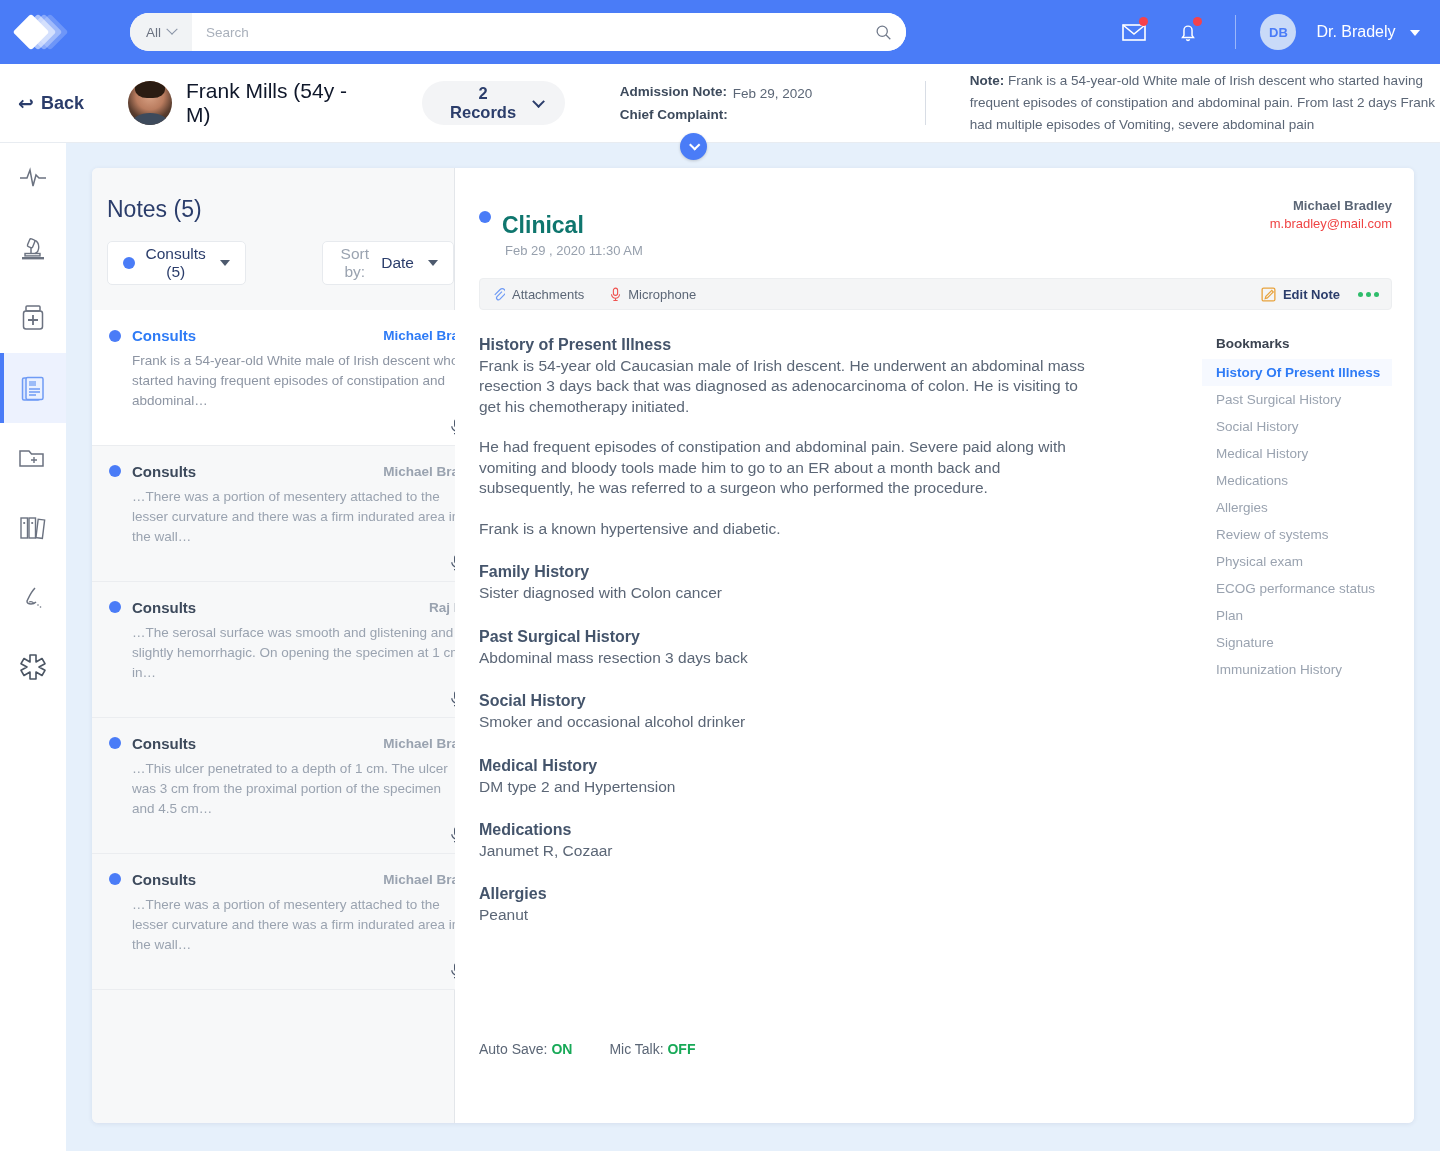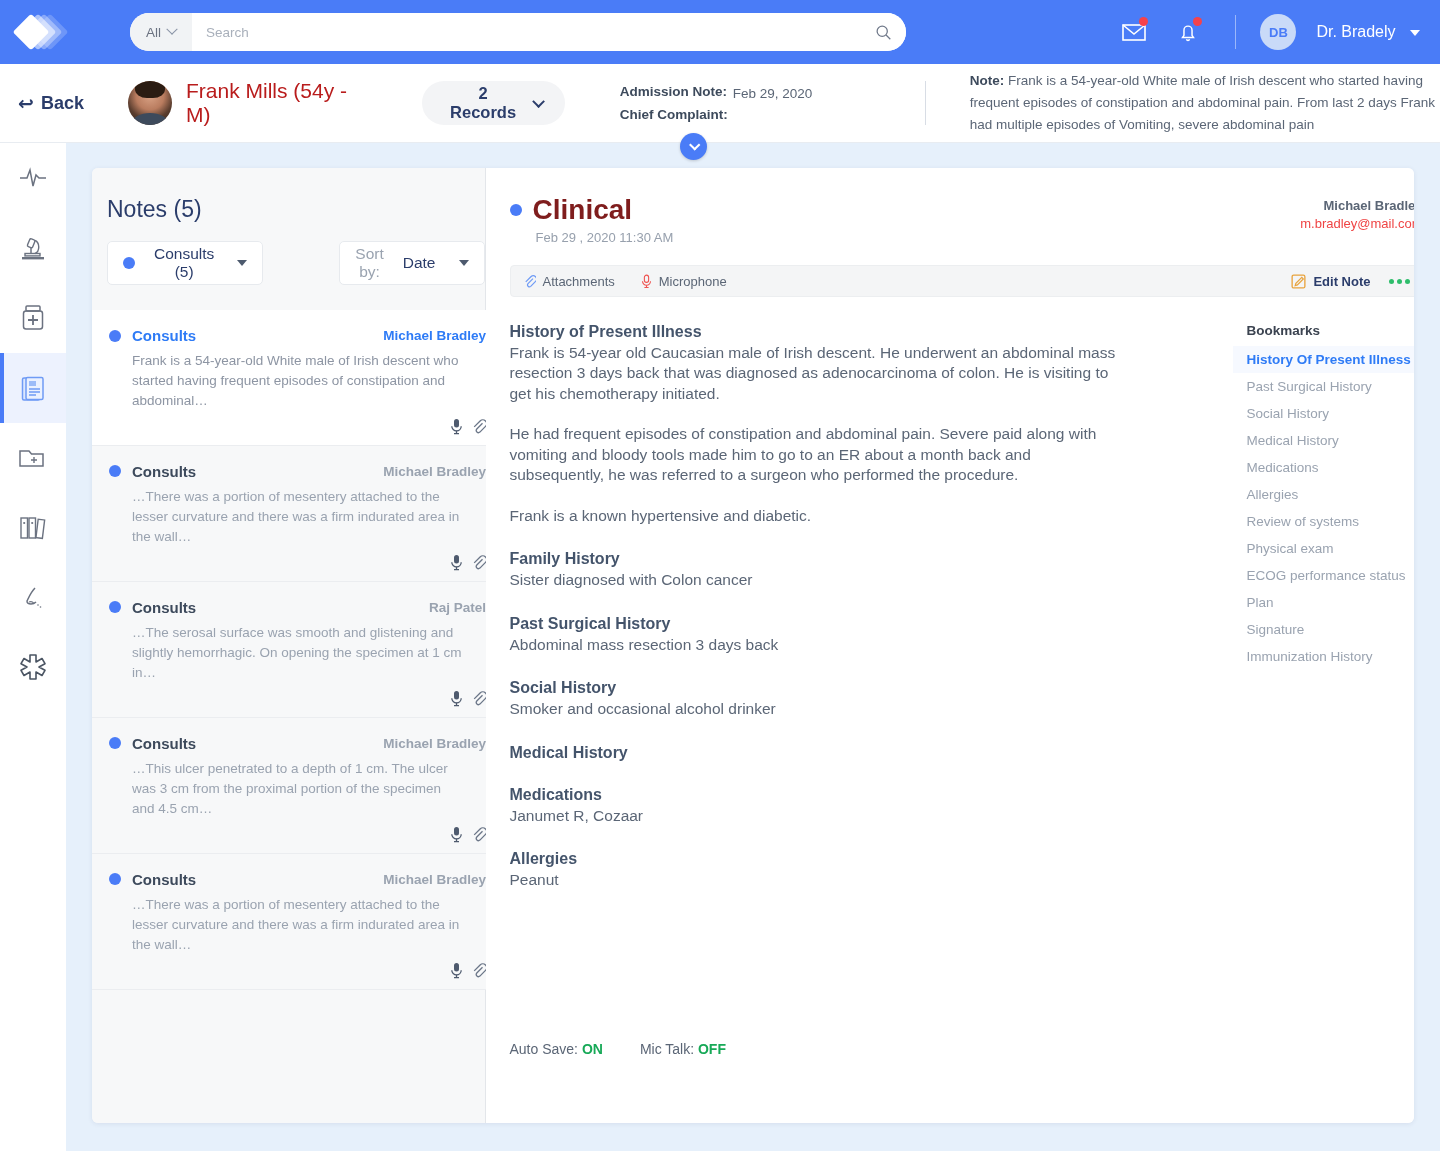--- a/index.html
+++ b/index.html
@@ -77,21 +77,21 @@
   .back-arrow { font-size:19px; line-height:1; }
   .pat-photo {
     width:44px; height:44px; border-radius:50%; margin-left:44px;
     background:radial-gradient(circle at 50% 34%, #d8a184 0%, #b97c5f 38%, #5a3d2e 64%, #2f2118 100%);
     position:relative; overflow:hidden; flex:none;
   }
   .pat-photo::before{content:"";position:absolute;left:7px;top:-5px;width:30px;height:22px;
     border-radius:50% 50% 40% 40%;background:#2b1c12;}
   .pat-photo::after{content:"";position:absolute;left:4px;bottom:-8px;width:36px;height:20px;
     border-radius:50% 50% 0 0;background:#3d4a5c;}
-  .pat-name { margin-left:14px; font-size:21px; color:#b91c1c; }
+  .pat-name { margin-left:14px; font-size:21px; color:#0f172a; }
   .records-btn {
     margin-left:56px; height:44px; padding:0 24px; border-radius:22px;
     background:#f3f4f6; border:0; display:flex; align-items:center; gap:12px;
     font-size:16.5px; font-weight:bold; color:#2b3d6b; cursor:pointer;
     font-family:inherit;
   }
   .chev-dark { display:inline-block; width:9px; height:9px;
     border-right:2px solid #2b3d6b; border-bottom:2px solid #2b3d6b;
     transform: rotate(45deg) translateY(-3px); }
 
@@ -131,21 +131,21 @@
     overflow:hidden; display:flex;
   }
 
   
   .notes-panel { width:414px; height:955px; background:#f7f8f9;
     border-right:1px solid #e3e6ea; position:relative; }
   .notes-title { font-size:23px; color:#2b3d6b; padding:28px 0 0 15px; }
   .notes-filters { display:flex; gap:76px; padding:18px 0 0 15px; }
   .filter-btn, .sort-btn {
     height:44px; background:#fff; border:1px solid #e7eaee; border-radius:5px;
-    display:flex; align-items:center; gap:19px; padding:0 15px;
+    display:flex; align-items:center; gap:10px; padding:0 15px;
     font-size:15.5px; cursor:pointer; font-family:inherit;
   }
   .filter-btn { color:#2b3d6b; }
   .sort-btn { color:#2b3d6b; }
   .sort-btn .muted { color:#9aa3b0; }
   .dot-blue { width:12px; height:12px; border-radius:50%; background:#4a7cf7; flex:none; }
   .caret { display:inline-block; border-left:5px solid transparent;
     border-right:5px solid transparent; border-top:6px solid #4d5a6e; margin-left:4px; }
 
   .notes-list { position:absolute; top:142px; left:0; width:414px; }
@@ -159,21 +159,21 @@
   .note-item.active .ni-author { color:#2e7bf6; }
   .ni-snippet { margin:7px 0 0 23px; font-size:13.5px; color:#9aa3b0; line-height:1.48; width:330px; }
   .note-item.active .ni-snippet { color:#8d95a3; }
   .ni-icons { display:flex; justify-content:flex-end; gap:8px; margin-top:7px; }
 
   
   .detail { flex:1; height:955px; background:#fff; position:relative; padding:0; }
   .detail-head { padding:26px 22px 0 24px; display:flex; }
   .dh-left { flex:1; }
   .dh-title-row { display:flex; align-items:center; gap:11px; }
-  .dh-title { font-size:28px; font-weight:bold; color:#7f1d1d; }
+  .dh-title { font-size:23px; font-weight:bold; color:#0f766e;margin-top:18px; }
   .dh-date { font-size:13px; color:#97a0ad; margin:4px 0 0 26px; }
   .dh-right { text-align:right; padding-top:4px; }
   .dh-author { font-size:13px; font-weight:bold; color:#5b6676; }
   .dh-email { font-size:13px; color:#ef4444; margin-top:3px; }
 
   .toolbar {
     margin:20px 22px 0 24px; height:32px; background:#f4f5f6;
     border:1px solid #eceef0; border-radius:4px;
     display:flex; align-items:center; padding:0 12px;
   }
@@ -526,20 +526,21 @@
               <div class="nc-sec">
                 <div class="nc-h">Past Surgical History</div>
                 <div class="nc-p">Abdominal mass resection 3 days back</div>
               </div>
               <div class="nc-sec">
                 <div class="nc-h">Social History</div>
                 <div class="nc-p">Smoker and occasional alcohol drinker</div>
               </div>
               <div class="nc-sec">
                 <div class="nc-h">Medical History</div>
+                <div class="nc-p">DM type 2 and Hypertension</div>
               </div>
               <div class="nc-sec">
                 <div class="nc-h">Medications</div>
                 <div class="nc-p">Janumet R, Cozaar</div>
               </div>
               <div class="nc-sec">
                 <div class="nc-h">Allergies</div>
                 <div class="nc-p">Peanut</div>
               </div>
             </div>

